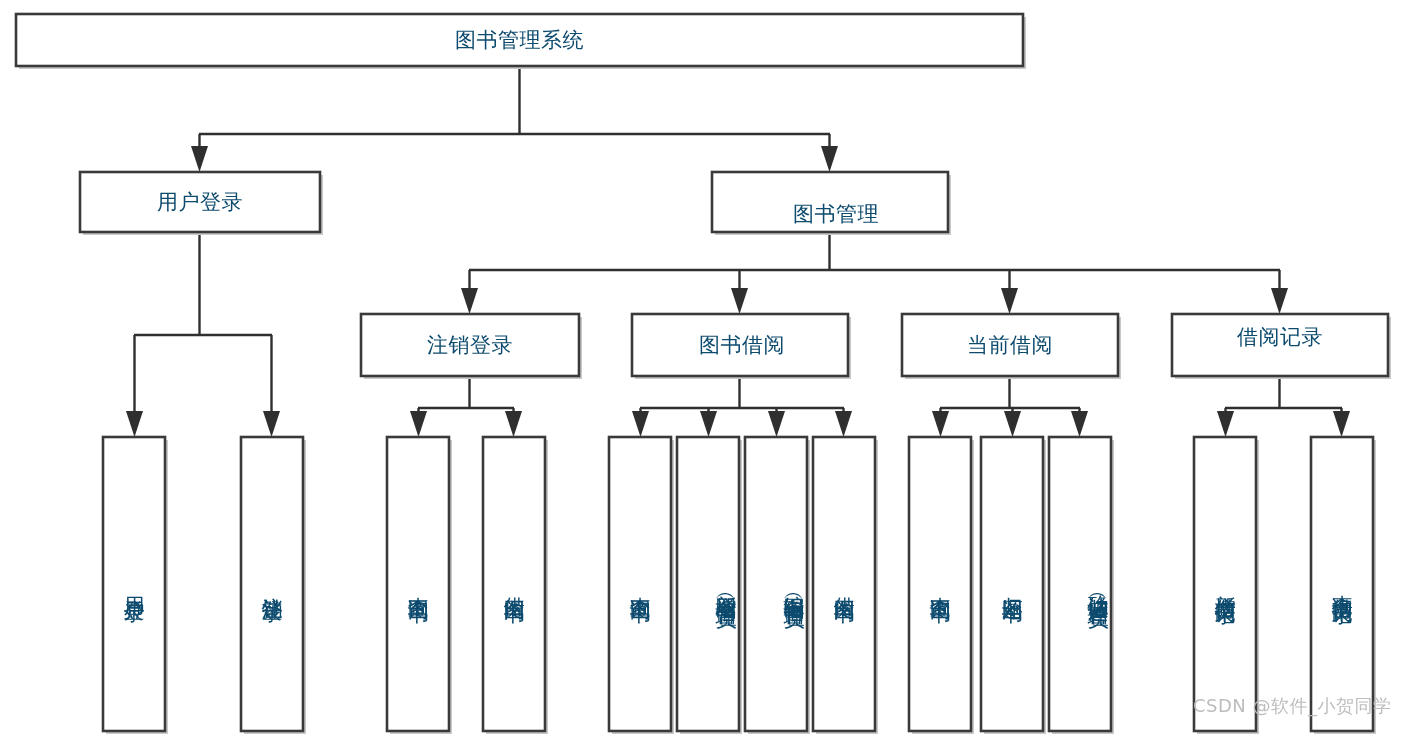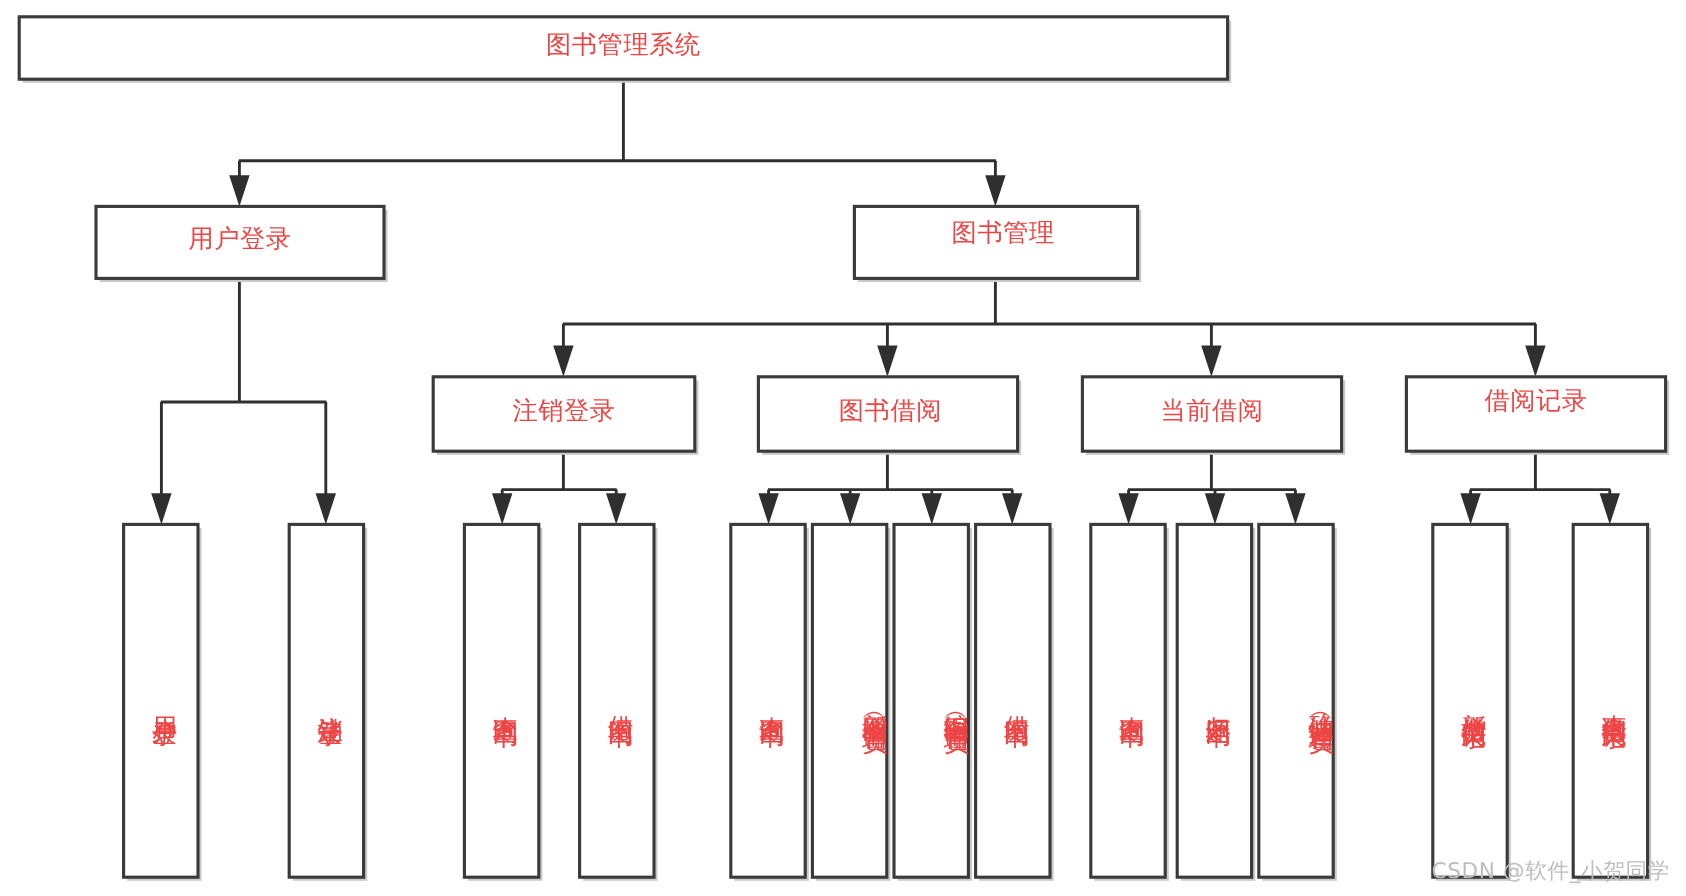--- a/index.html
+++ b/index.html
@@ -44,22 +44,22 @@
   }
   .arrow-head {
     fill: #2f2f2f;
     stroke: none;
   }
   .node-label {
     position: absolute;
     display: flex;
     align-items: center;
     justify-content: center;
-    color: #ef4444;
-    font-family: Liberation Mono, monospace;
+    color: #0c4a6e;
+    font-family: Liberation Sans, sans-serif;
     pointer-events: none;
     box-sizing: border-box;
   }
   .node-label.horizontal {
     font-size: 21px;
     letter-spacing: 0.5px;
     line-height: 1.1;
   }
   .node-label.vertical {
     writing-mode: vertical-rl;
@@ -245,36 +245,36 @@
     </g>
     <g>
       <rect class="node-shadow" x="1314" y="440" width="62" height="294"></rect>
       <rect class="node-box" x="1311" y="437" width="62" height="294"></rect>
     </g>
   </svg>
 
   <div class="node-label horizontal" style="left:16px; top:14px; width:1007px; height:52px;">图书管理系统</div>
 
   <div class="node-label horizontal" style="left:80px; top:172px; width:240px; height:60px;">用户登录</div>
-  <div class="node-label horizontal" style="left:712px; top:167px; width:248px; height:60px;">图书管理</div>
+  <div class="node-label horizontal" style="left:712px; top:184px; width:248px; height:60px;">图书管理</div>
 
   <div class="node-label horizontal" style="left:361px; top:314px; width:218px; height:62px;">注销登录</div>
   <div class="node-label horizontal" style="left:632px; top:314px; width:220px; height:62px;">图书借阅</div>
   <div class="node-label horizontal" style="left:902px; top:314px; width:216px; height:62px;">当前借阅</div>
   <div class="node-label horizontal" style="left:1172px; top:314px; width:216px; height:46px;">借阅记录</div>
 
   <div class="node-label vertical" style="left:103px; top:437px; width:62px; height:294px;">用户登录</div>
   <div class="node-label vertical" style="left:241px; top:437px; width:62px; height:294px;">注销登录</div>
   <div class="node-label vertical" style="left:387px; top:437px; width:62px; height:294px;">查询图书</div>
   <div class="node-label vertical" style="left:483px; top:437px; width:62px; height:294px;">借阅图书</div>
   <div class="node-label vertical" style="left:609px; top:437px; width:62px; height:294px;">查询图书</div>
   <div class="node-label vertical" style="left:677px; top:437px; width:62px; height:294px; align-items:flex-start; padding-top:6px;">新增图书（管理员）</div>
   <div class="node-label vertical" style="left:745px; top:437px; width:62px; height:294px; align-items:flex-start; padding-top:6px;">编辑图书（管理员）</div>
   <div class="node-label vertical" style="left:813px; top:437px; width:62px; height:294px;">借阅图书</div>
   <div class="node-label vertical" style="left:909px; top:437px; width:62px; height:294px;">查询图书</div>
   <div class="node-label vertical" style="left:981px; top:437px; width:62px; height:294px;">归还图书</div>
   <div class="node-label vertical" style="left:1049px; top:437px; width:62px; height:294px; align-items:flex-start; padding-top:6px;">确认归还（管理员）</div>
   <div class="node-label vertical" style="left:1194px; top:437px; width:62px; height:294px;">新增借阅记录</div>
   <div class="node-label vertical" style="left:1311px; top:437px; width:62px; height:294px;">查询借阅记录</div>
 
-  <div class="watermark" style="left:1193px; top:714px;">CSDN @软件_小贺同学</div>
+  <div class="watermark" style="left:1193px; top:694px;">CSDN @软件_小贺同学</div>
 
 </div>
 
 </body></html>

